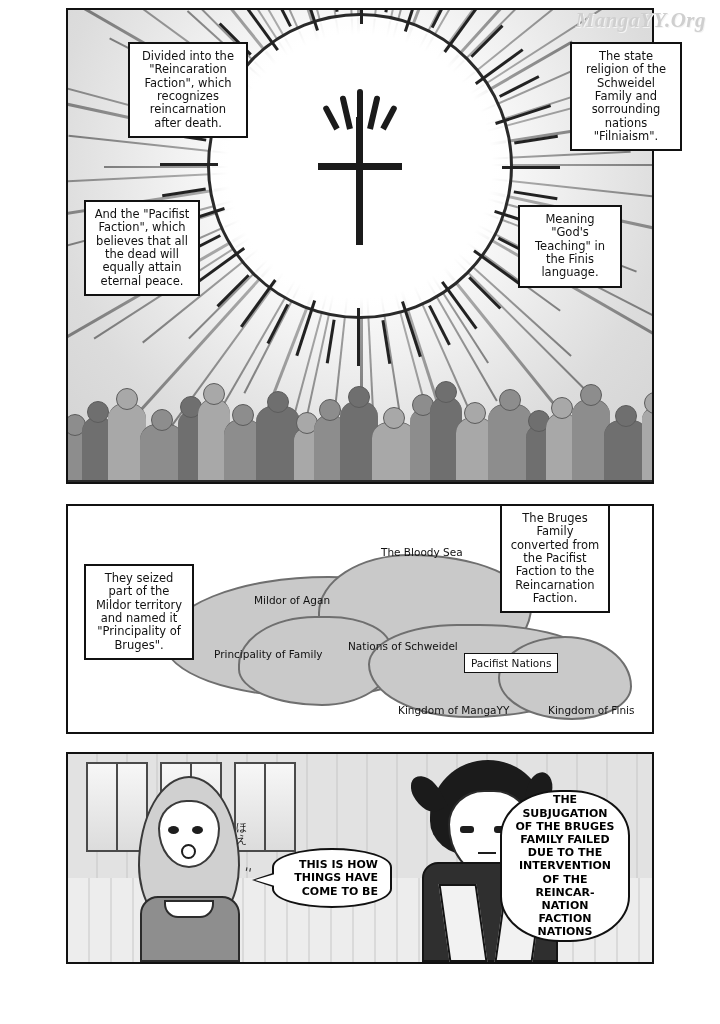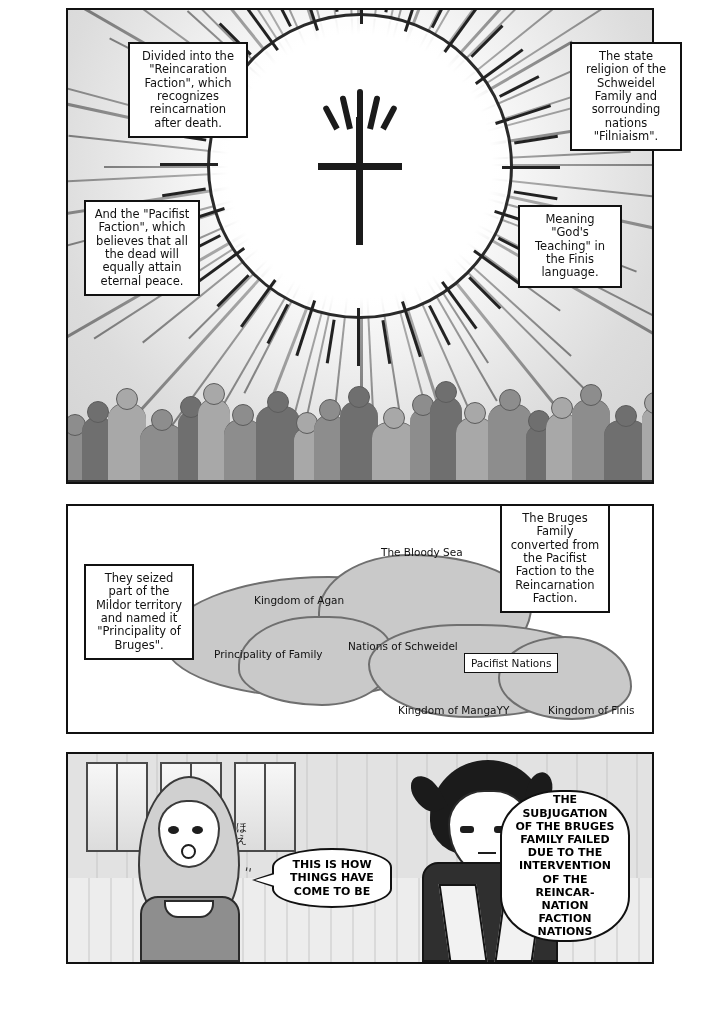--- a/index.html
+++ b/index.html
@@ -351,21 +351,21 @@
     align-items: center;
     justify-content: center;
     text-align: center;
     padding: 10px 12px;
     font-size: 11px;
     line-height: 1.2;
     white-space: pre-line;
     z-index: 25;
     font-weight: bold;
   }
-  #bubble-how { left: 272px; top: 848px; width: 120px; height: 60px; }
+  #bubble-how { left: 272px; top: 848px; width: 120px; height: 60px; text-align: right; }
   #bubble-enraged { left: 566px; top: 758px; width: 118px; height: 76px; }
   #bubble-subjugation { left: 500px; top: 790px; width: 130px; height: 152px; border-radius: 46%/30%; }
   .tail {
     position: absolute;
     width: 0; height: 0;
     z-index: 24;
   }
   #tail-how {
     left: 252px; top: 872px;
     border-top: 8px solid transparent;
@@ -388,20 +388,21 @@
     letter-spacing: 0;
   }
   #sfx-hoe { left: 236px; top: 822px; width: 14px; }
   #sfx-marks { left: 244px; top: 866px; font-size: 13px; color: #333; transform: rotate(12deg); }
 </style>
 </head>
 <body>
 
 <div class="page">
 
+  <div class="watermark">MangaYY.Org</div>
 
   <div class="panel" id="panel-1">
     <div class="p1-bg"></div>
 
     <div class="rays" id="rays">
         <div class="ray" style="height: 230px; width: 3px; transform: rotate(0deg);"></div>
         <div class="ray" style="height: 267px; width: 1.5px; transform: rotate(6.1deg);"></div>
         <div class="ray" style="height: 304px; width: 1.5px; transform: rotate(12.2deg);"></div>
         <div class="ray" style="height: 341px; width: 1.5px; transform: rotate(15deg);"></div>
         <div class="ray" style="height: 378px; width: 3px; transform: rotate(21.1deg);"></div>
@@ -606,21 +607,21 @@
     <div class="p2-bg"></div>
     <div class="sea"></div>
 
     <div class="landmass land-a"></div>
     <div class="landmass land-b"></div>
     <div class="landmass land-d"></div>
     <div class="landmass land-c"></div>
     <div class="landmass land-e"></div>
 
     <div class="maplabel" style="left:313px; top:40px;">The Bloody Sea</div>
-    <div class="maplabel" style="left:186px; top:88px;">Kingdom of Agan</div>
+    <div class="maplabel" style="left:186px; top:88px;">Mildor of Agan</div>
     <div class="maplabel" style="left:146px; top:142px;">Principality of Family</div>
     <div class="maplabel" style="left:280px; top:134px;">Nations of Schweidel</div>
     <div class="maplabel boxed" style="left:396px; top:147px;">Pacifist Nations</div>
     <div class="maplabel" style="left:330px; top:198px;">Kingdom of MangaYY</div>
     <div class="maplabel" style="left:480px; top:198px;">Kingdom of Finis</div>
   </div>
 
   <div class="cap" style="left:84px; top:564px; width:110px;">They seized part of the Mildor territory and named it "Principality of Bruges".</div>
   <div class="cap" style="left:500px; top:504px; width:110px;">The Bruges Family converted from the Pacifist Faction to the Reincarnation Faction.</div>
 

